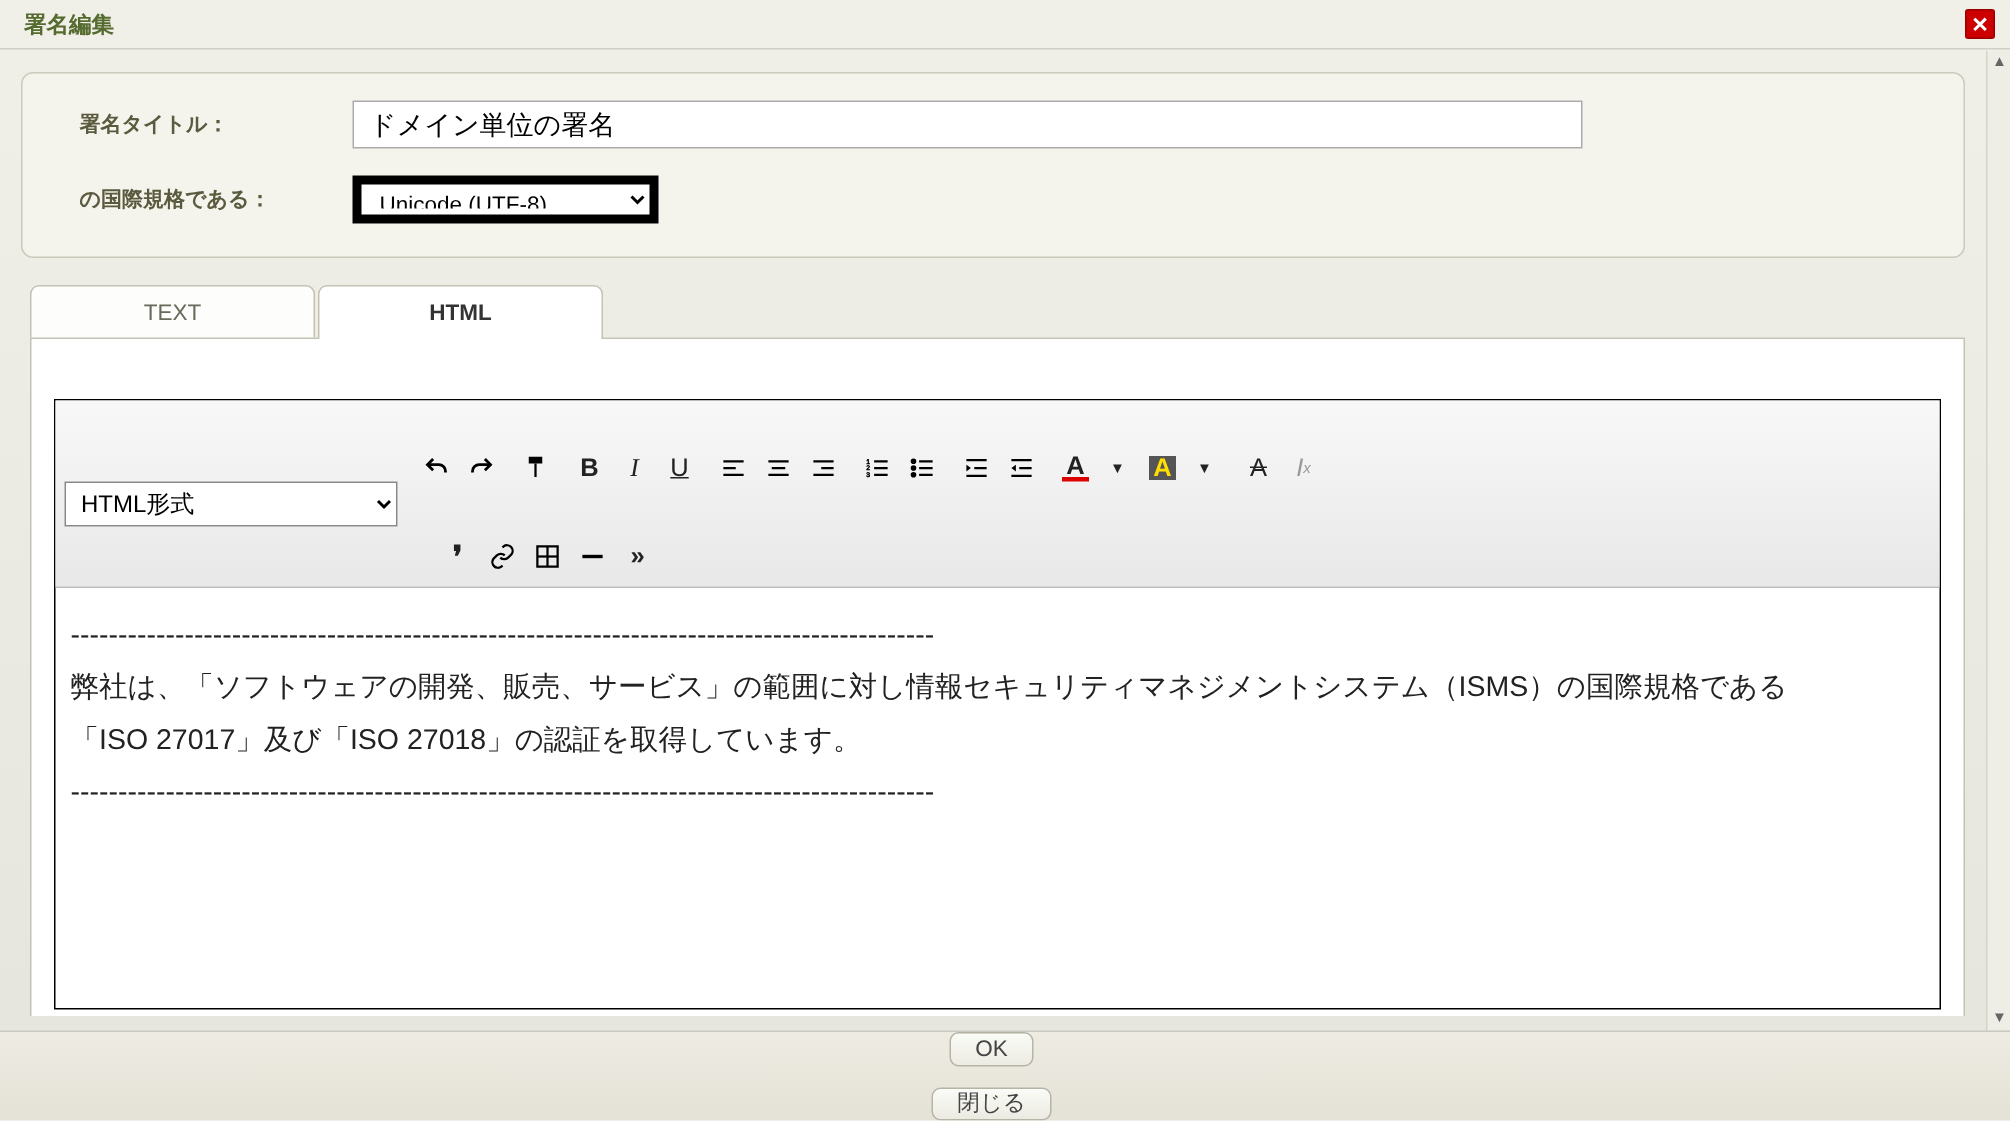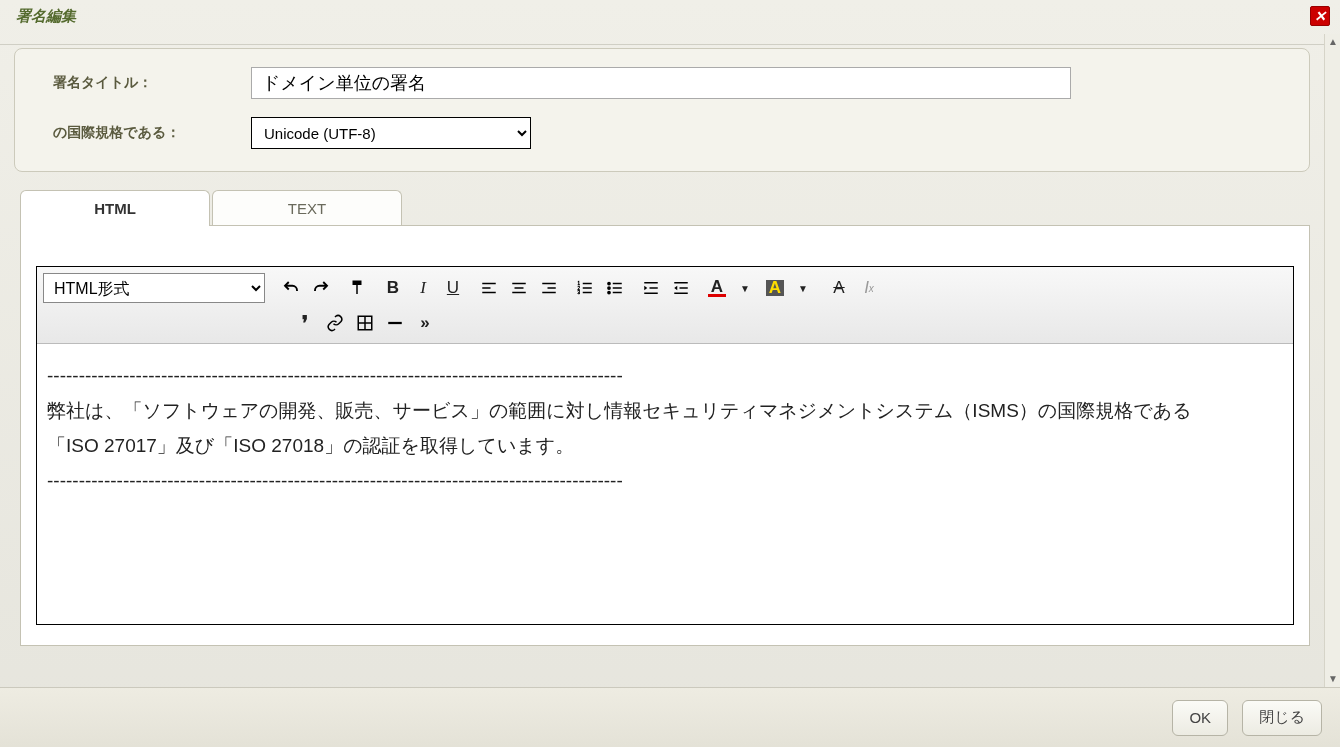--- a/index.html
+++ b/index.html
@@ -8,23 +8,22 @@
     background: linear-gradient(to bottom, #f0efe8 0%, #e6e5dd 100%);
     width: 1340px;
     height: 747px;
     overflow: hidden;
     position: relative;
   }
   .dialog-header {
     display: flex;
     justify-content: space-between;
     align-items: center;
-    padding: 6px 10px 18px 16px;
+    padding: 6px 10px 6px 16px;
     border-bottom: 1px solid #d0cfc5;
-    font-style: italic;
   }
   .dialog-title {
     color: #556b2f;
     font-weight: bold;
     font-size: 15px;
   }
   .close-btn {
     width: 20px;
     height: 20px;
     background: #cc0000;
@@ -49,41 +48,40 @@
   .settings-box {
     background: #f4f3ec;
     border: 1px solid #cccabb;
     border-radius: 8px;
     padding: 18px 22px 22px 38px;
   }
   .form-row {
     display: flex;
     align-items: center;
     margin-bottom: 18px;
-    gap: 16px;
   }
   .form-row:last-child { margin-bottom: 0; }
   .form-label {
     width: 182px;
     font-weight: bold;
     color: #5a5a3e;
     font-size: 14px;
   }
   .text-input {
     width: 820px;
     height: 32px;
     border: 1px solid #aaa;
     padding: 4px 10px;
     font-size: 18px;
     background: #fff;
   }
   .select-input {
-    width: 280px;
+    width: 204px;
     height: 32px;
-    border: 1px solid #000000;
+    border: 6px solid #000000;
     padding: 4px 8px;
     font-size: 15px;
     background: #fff;
   }
   .tabs-wrapper {
     margin-top: 18px;
     margin-left: 6px;
   }
   .tab-row {
     display: flex;
@@ -135,20 +133,21 @@
     gap: 2px;
   }
   .format-select {
     width: 222px;
     height: 30px;
     border: 1px solid #888;
     background: #fff;
     font-size: 16px;
     padding: 2px 6px;
     margin-right: 10px;
+    margin-top: 48px;
   }
   .tbtn {
     min-width: 28px;
     height: 28px;
     display: inline-flex;
     align-items: center;
     justify-content: center;
     cursor: pointer;
     font-size: 17px;
     color: #222;
@@ -189,20 +188,21 @@
     left: 0;
     right: 0;
     height: 60px;
     background: linear-gradient(to bottom, #eeece2, #e4e2d7);
     border-top: 1px solid #cbc9bd;
     display: flex;
     justify-content: flex-end;
     align-items: center;
     padding-right: 18px;
     gap: 14px;
+    flex-direction: column;
   }
   .footer-btn {
     min-width: 56px;
     height: 36px;
     padding: 0 16px;
     border: 1px solid #b6b4a6;
     border-radius: 6px;
     background: linear-gradient(to bottom, #fbfbf7, #ecebe2);
     font-size: 15px;
     color: #444;
@@ -247,22 +247,22 @@
     <div class="form-row">
       <div class="form-label">の国際規格である：</div>
       <select class="select-input">
         <option>Unicode (UTF-8)</option>
       </select>
     </div>
   </div>
 
   <div class="tabs-wrapper">
     <div class="tab-row">
+      <div class="tab inactive">TEXT</div>
       <div class="tab active">HTML</div>
-      <div class="tab inactive">TEXT</div>
     </div>
     <div class="editor-panel">
       <div class="editor-box">
         <div class="toolbar">
           <select class="format-select">
             <option>HTML形式</option>
           </select>
           <span class="tbtn">
               <svg viewBox="0 0 24 24" fill="none" stroke="#000" stroke-width="2.5">
                 <path d="M9 14l-5-5 5-5"></path>

